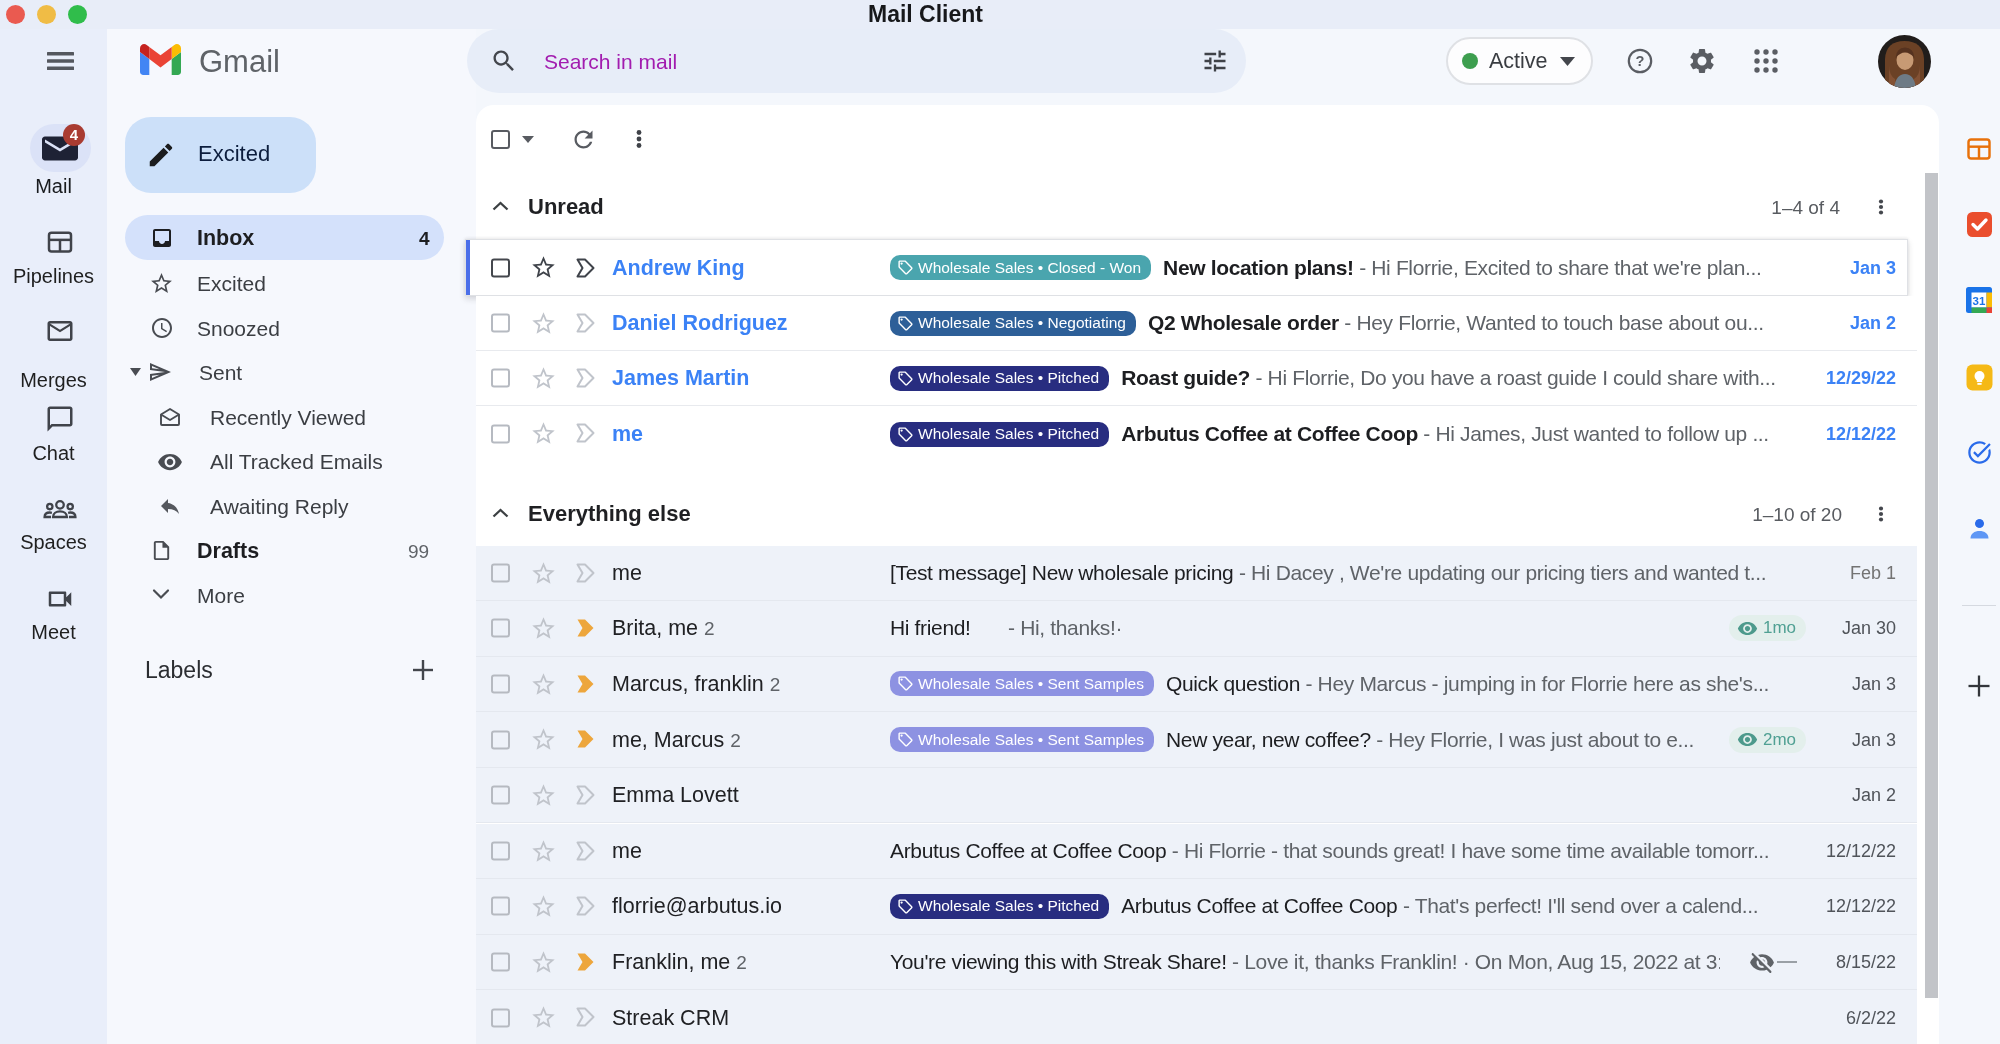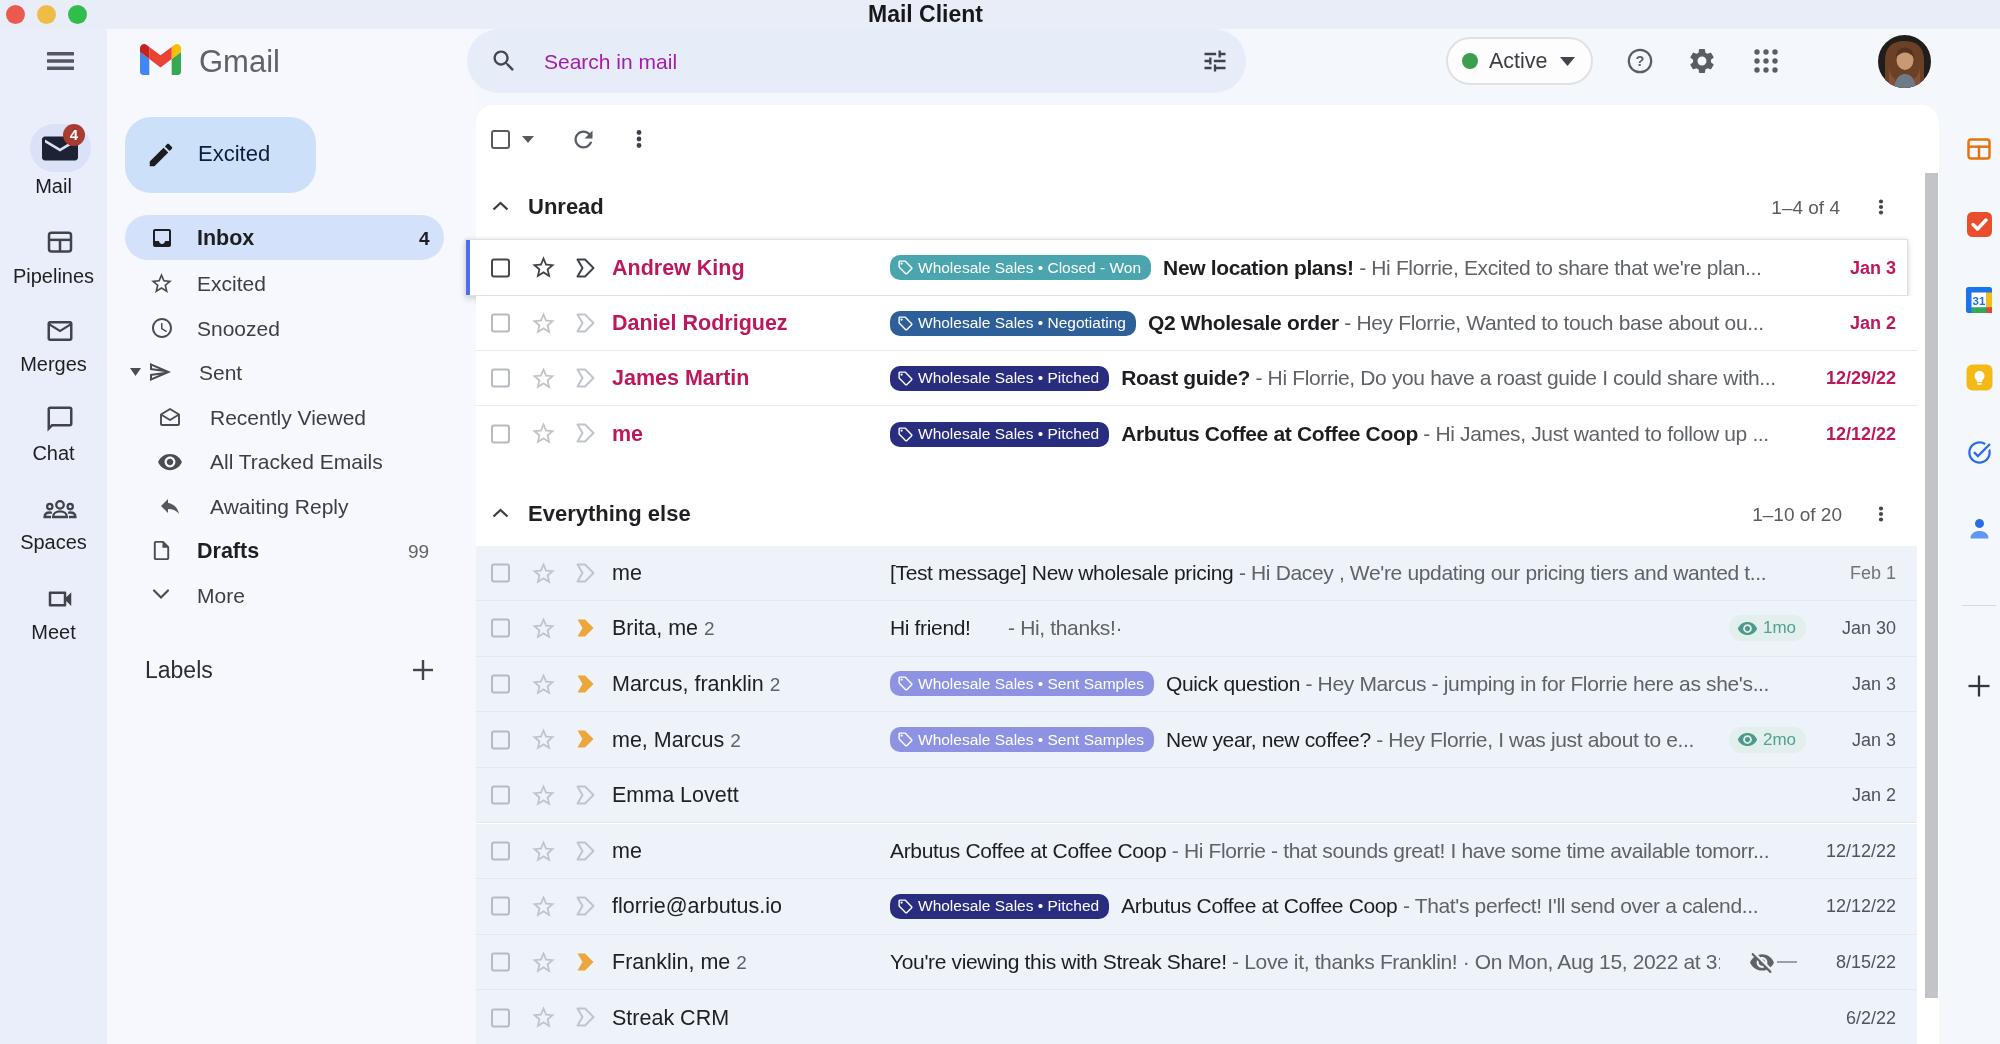--- a/index.html
+++ b/index.html
@@ -30,21 +30,21 @@
 #panel { position:absolute; left:476px; top:105px; width:1463px; height:939px; background:#ffffff; border-radius:18px 18px 0 0; }
 
 
 .sechead { position:absolute; font-size:22px; font-weight:bold; color:#1f2023; }
 .seccount { position:absolute; font-size:19px; color:#585b60; }
 
 
 .row { position:absolute; background:#fff; }
 .rowtint { background:#eef2f9; border-bottom:1px solid #e4e8ef; }
 .sender { position:absolute; top:50%; transform:translateY(-50%); font-size:21.5px; white-space:nowrap; }
-.bold { font-weight:bold; color:#be185d; }
+.bold { font-weight:bold; color:#3b82f6; }
 .msgline { position:absolute; top:0; height:100%; display:flex; align-items:center; white-space:nowrap; overflow:hidden; font-size:21px; }
 .subj { color:#1d1e21; letter-spacing:-0.35px; }
 .prev { color:#5f6368; letter-spacing:-0.35px; }
 .date { position:absolute; top:50%; transform:translateY(-50%); font-size:18px; white-space:nowrap; }
 .chip { display:inline-flex; align-items:center; height:25px; border-radius:10px; color:#fff; font-size:15.5px; font-weight:500; padding:0 10px 0 7px; margin-right:12px; flex:none; }
 .cb { position:absolute; width:19px; height:19px; border:2px solid #b6bac1; border-radius:3px; top:50%; transform:translateY(-50%); }
 .eyepill { position:absolute; top:50%; transform:translateY(-50%); height:26px; background:#e3efec; border-radius:13px; color:#50a093; font-size:17px; font-weight:500; display:flex; align-items:center; padding:0 10px 0 8px; }
 
 #scrollthumb { position:absolute; left:1925px; top:173px; width:13px; height:825px; background:#c2c4c8; border-radius:0px; }
 
@@ -83,21 +83,21 @@
         <rect x="3.2" y="4.5" width="17.6" height="15" rx="2"></rect>
         <line x1="3.2" y1="10.3" x2="20.8" y2="10.3"></line>
         <line x1="12" y1="10.3" x2="12" y2="19.5"></line>
       </g>
   </svg>
   <div class="raillabel" style="top:236px;">Pipelines</div>
 
   <svg class="abs" style="left:45px;top:287px;" width="30" height="30" viewBox="0 0 24 24">
     <path fill="#40434a" d="M20 4H4c-1.1 0-2 .9-2 2v12c0 1.1.9 2 2 2h16c1.1 0 2-.9 2-2V6c0-1.1-.9-2-2-2zm0 14H4V8l8 5 8-5v10zm-8-7L4 6h16l-8 5z"></path>
   </svg>
-  <div class="raillabel" style="top:324px;">Merges</div>
+  <div class="raillabel" style="top:340px;">Merges</div>
 
   <svg class="abs" style="left:45px;top:375px;" width="30" height="30" viewBox="0 0 24 24">
     <path fill="#40434a" d="M20 2H4c-1.1 0-2 .9-2 2v18l4-4h14c1.1 0 2-.9 2-2V4c0-1.1-.9-2-2-2zm0 14H5.2L4 17.2V4h16v12z"></path>
   </svg>
   <div class="raillabel" style="top:413px;">Chat</div>
 
   <svg class="abs" style="left:43px;top:465px;" width="34" height="30" viewBox="0 0 28 24">
     <g fill="none" stroke="#40434a" stroke-width="1.9">
       <circle cx="14" cy="8.6" r="3.1"></circle>
       <circle cx="5.6" cy="10" r="2.2"></circle>

